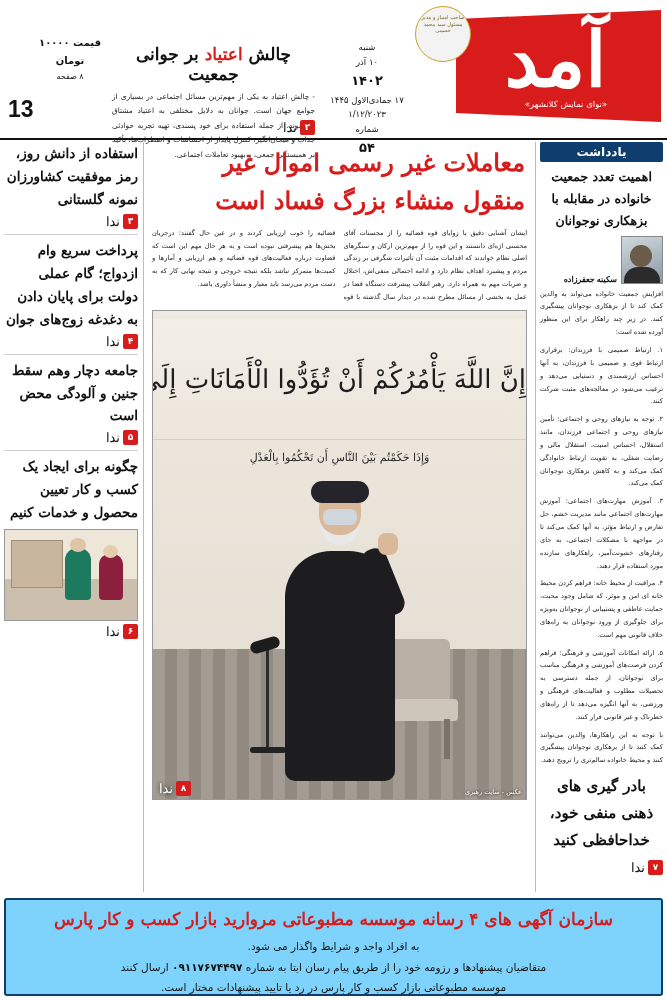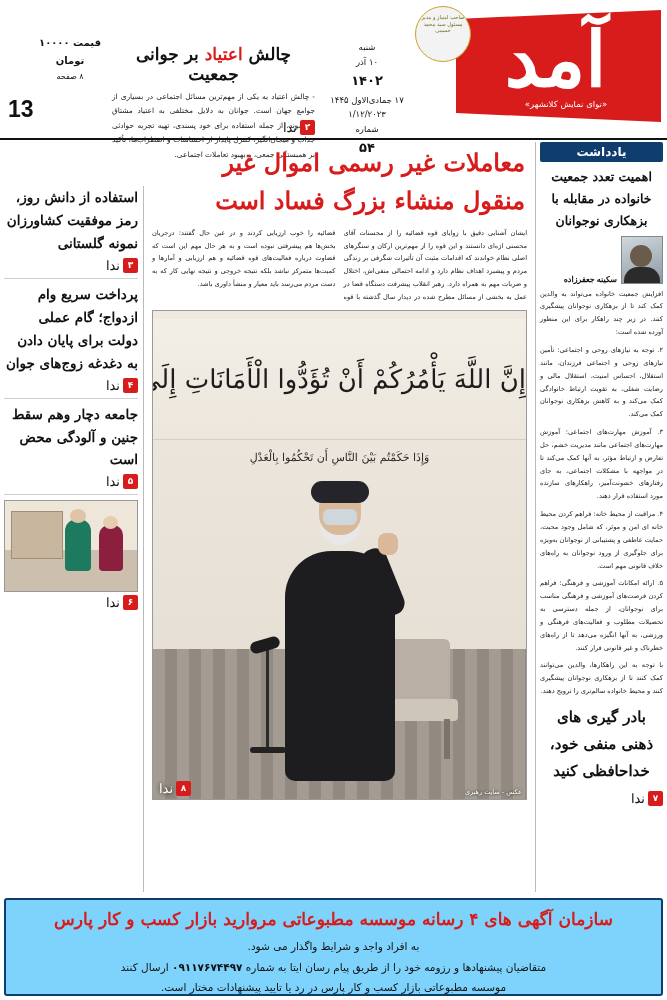--- a/index.html
+++ b/index.html
@@ -201,21 +201,21 @@
   .ph-credit{
     position:absolute;right:4px;bottom:3px;font-size:6.5px;color:#fff;
     text-shadow:0 0 3px #000;direction:rtl;
   }
   .mid-badge{position:absolute;left:6px;bottom:3px;display:flex;gap:3px;align-items:center;}
   .mid-badge .badge-word{color:#fff;text-shadow:0 0 4px #000;}
 
   
   .col-left{
     position:absolute;left:4px;width:140px;top:2px;bottom:2px;
-    border-right:1px solid #bbb;padding-right:5px;box-sizing:border-box;margin-top:44px;
+    border-right:1px solid #bbb;padding-right:5px;box-sizing:border-box;
   }
   .lf-item{margin-bottom:4px;}
   .lf-title{
     font-family:"DejaVu Serif","Liberation Serif",serif;
     font-size:13.5px;font-weight:bold;line-height:1.7;color:#111;text-align:right;direction:rtl;
   }
   .lf-rule{border-top:1px solid #cfcfcf;margin:5px 0 4px;}
   .lf-badge{display:flex;gap:3px;align-items:center;margin:3px 0 2px;}
   .lf-photo{
     width:100%;height:92px;border:1px solid #999;box-sizing:border-box;margin-top:5px;position:relative;overflow:hidden;
@@ -287,20 +287,21 @@
 
     <div class="col-right">
       <div class="yad-title">یادداشت</div>
       <div class="yad-head">اهمیت تعدد جمعیت خانواده در مقابله با بزهکاری نوجوانان</div>
       <div class="yad-author">
         <div class="yad-avatar"></div>
         <div class="yad-aname">سکینه جعفرزاده</div>
       </div>
       <div class="yad-body">
         <p>افزایش جمعیت خانواده می‌تواند به والدین کمک کند تا از بزهکاری نوجوانان پیشگیری کنند. در زیر چند راهکار برای این منظور آورده شده است:</p>
+        <p>۱. ارتباط صمیمی با فرزندان: برقراری ارتباط قوی و صمیمی با فرزندان، به آنها احساس ارزشمندی و دستیابی می‌دهد و ترغیب می‌شود در معالجه‌های مثبت شرکت کنند.</p>
         <p>۲. توجه به نیازهای روحی و اجتماعی: تأمین نیازهای روحی و اجتماعی فرزندان، مانند استقلال، احساس امنیت، استقلال مالی و رضایت شغلی، به تقویت ارتباط خانوادگی کمک می‌کند و به کاهش بزهکاری نوجوانان کمک می‌کند.</p>
         <p>۳. آموزش مهارت‌های اجتماعی: آموزش مهارت‌های اجتماعی مانند مدیریت خشم، حل تعارض و ارتباط مؤثر، به آنها کمک می‌کند تا در مواجهه با مشکلات اجتماعی، به جای رفتارهای خشونت‌آمیز، راهکارهای سازنده مورد استفاده قرار دهند.</p>
         <p>۴. مراقبت از محیط خانه: فراهم کردن محیط خانه ای امن و موثر، که شامل وجود محبت، حمایت عاطفی و پشتیبانی از نوجوانان به‌ویژه برای جلوگیری از ورود نوجوانان به راه‌های خلاف قانونی مهم است.</p>
         <p>۵. ارائه امکانات آموزشی و فرهنگی: فراهم کردن فرصت‌های آموزشی و فرهنگی مناسب برای نوجوانان، از جمله دسترسی به تحصیلات مطلوب و فعالیت‌های فرهنگی و ورزشی، به آنها انگیزه می‌دهد تا از راه‌های خطرناک و غیر قانونی فرار کنند.</p>
         <p>با توجه به این راهکارها، والدین می‌توانند کمک کنند تا از بزهکاری نوجوانان پیشگیری کنند و محیط خانواده سالم‌تری را ترویج دهند.</p>
       </div>
       <div class="yad-foot">بادر گیری های ذهنی منفی خود، خداحافظی کنید</div>
       <div class="badge-row">
         <span class="badge-num">۷</span>
         <span class="badge-word">ندا</span>
@@ -371,20 +372,21 @@
       <div class="lf-item">
         <div class="lf-title">جامعه دچار وهم سقط جنین و آلودگی محض است</div>
         <div class="lf-badge">
           <span class="badge-num">۵</span>
           <span class="badge-word">ندا</span>
         </div>
         <div class="lf-rule"></div>
       </div>
 
       <div class="lf-item">
+        <div class="lf-title">چگونه برای ایجاد یک کسب و کار تعیین محصول و خدمات کنیم</div>
         <div class="lf-photo">
           <div class="room"></div>
           <div class="shelf"></div>
           <div class="person"></div>
           <div class="person2"></div>
         </div>
         <div class="lf-badge">
           <span class="badge-num">۶</span>
           <span class="badge-word">ندا</span>
         </div>

